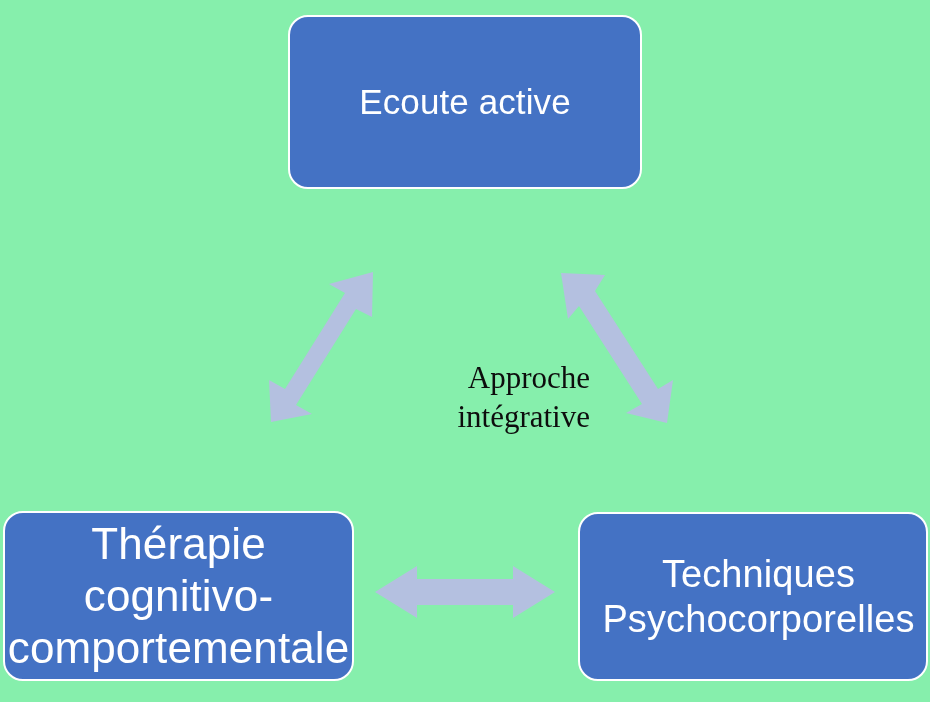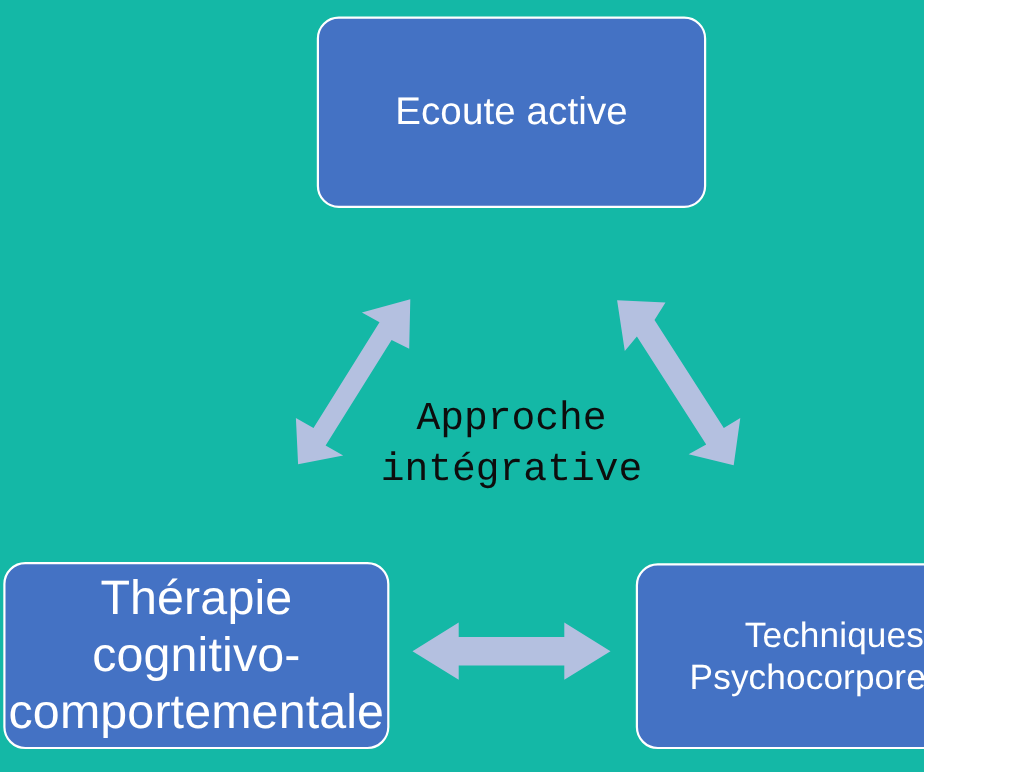--- a/index.html
+++ b/index.html
@@ -7,23 +7,23 @@
     padding: 0;
   }
   body {
     width: 930px;
     height: 702px;
     font-family: "Liberation Sans", sans-serif;
     overflow: hidden;
   }
   #canvas {
     position: relative;
-    width: 840px;
+    width: 930px;
     height: 702px;
-    background: #14b8a6;
+    background: #86efac;
     overflow: hidden;
   }
   .node-box {
     position: absolute;
     box-sizing: border-box;
     background: #4472c4;
     border: 2px solid #ffffff;
     border-radius: 20px;
     display: flex;
     align-items: center;
@@ -47,37 +47,37 @@
     top: 511px;
     width: 351px;
     height: 170px;
     font-size: 44px;
   }
   #box-bottom-right {
     left: 578px;
     top: 512px;
     width: 350px;
     height: 169px;
-    font-size: 32px;
+    font-size: 38px;
     padding-left: 11px;
   }
   .node-label {
     display: block;
     padding: 0 10px;
     white-space: pre-line;
   }
   #center-label {
     position: absolute;
     left: 340px;
     top: 358px;
     width: 250px;
-    text-align: center;
+    text-align: right;
     color: #0d0d0d;
-    font-family: Liberation Mono, monospace;
-    font-size: 36px;
+    font-family: Liberation Serif, serif;
+    font-size: 31px;
     line-height: 1.27;
     white-space: pre-line;
   }
   .arrow-svg {
     position: absolute;
     overflow: visible;
   }
   #arrow-left-svg  { left: 255px; top: 262px; }
   #arrow-right-svg { left: 548px; top: 262px; }
   #arrow-bottom-svg{ left: 370px; top: 560px; }

